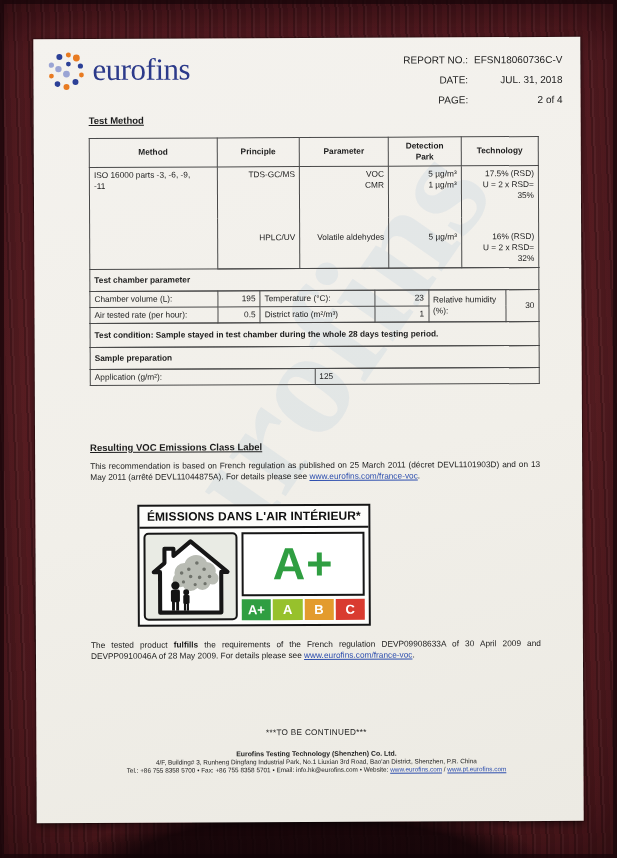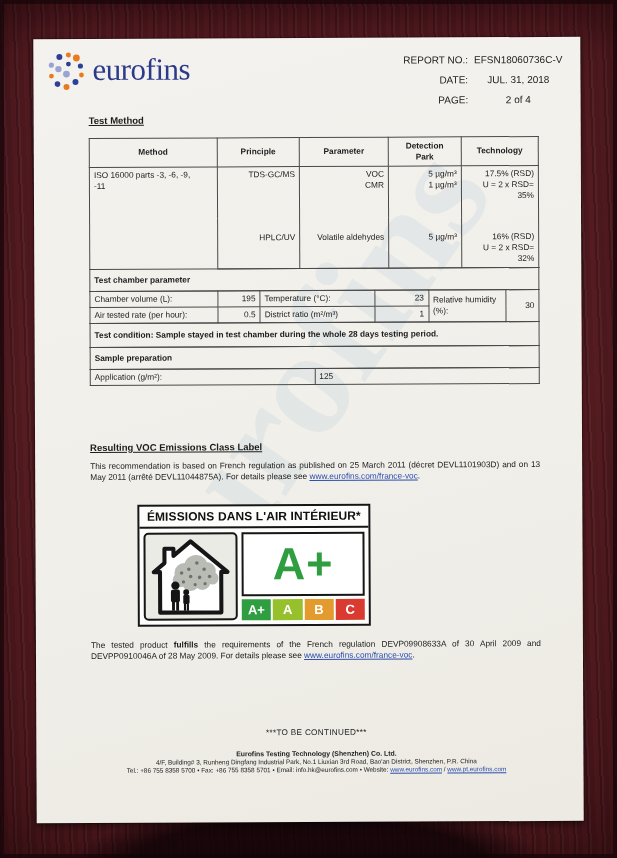--- a/index.html
+++ b/index.html
@@ -29,21 +29,21 @@
     font-family:"Liberation Serif",serif;font-size:150px;font-weight:bold;
     color:rgba(130,168,205,0.13);transform:rotate(-55deg);
     pointer-events:none;white-space:nowrap;
   }
 
   
   .logo{position:absolute;left:13px;top:12px;display:flex;align-items:center;gap:6px;}
   .logo-text{font-family:"Liberation Serif",serif;font-size:31px;color:#2c3a8a;letter-spacing:-0.5px;line-height:1;padding-bottom:4px;}
   .report-info{position:absolute;right:18px;top:17px;display:grid;grid-template-columns:auto auto;column-gap:6px;row-gap:9px;font-size:10px;}
   .report-info .lbl{text-align:right;}
-  .report-info .val{text-align:center;}
+  .report-info .val{text-align:right;}
 
   .content{position:absolute;left:55px;top:76px;width:450px;}
   .h-underline{font-size:9.5px;font-weight:bold;text-decoration:underline;}
 
   
   table{border-collapse:collapse;width:100%;font-size:8.3px;color:#1c1c1c;}
   table + table{margin-top:-1px;}
   td,th{border:1px solid #4a4a4a;padding:2px 4px;line-height:1.32;vertical-align:top;}
   .tbl-wrap{margin-top:12px;}
   th{font-weight:bold;text-align:center;vertical-align:middle;padding:3px 12px;}

